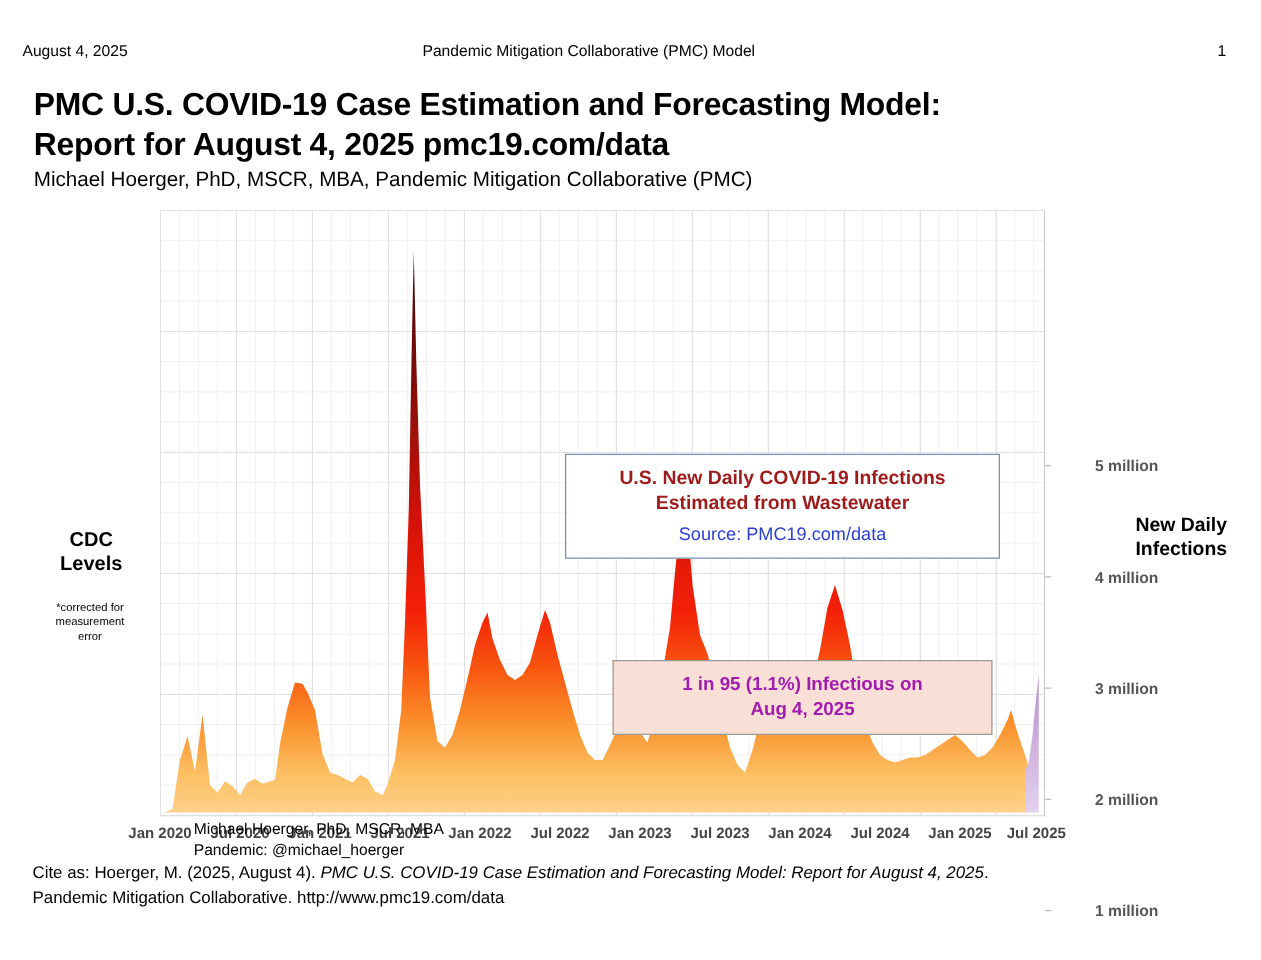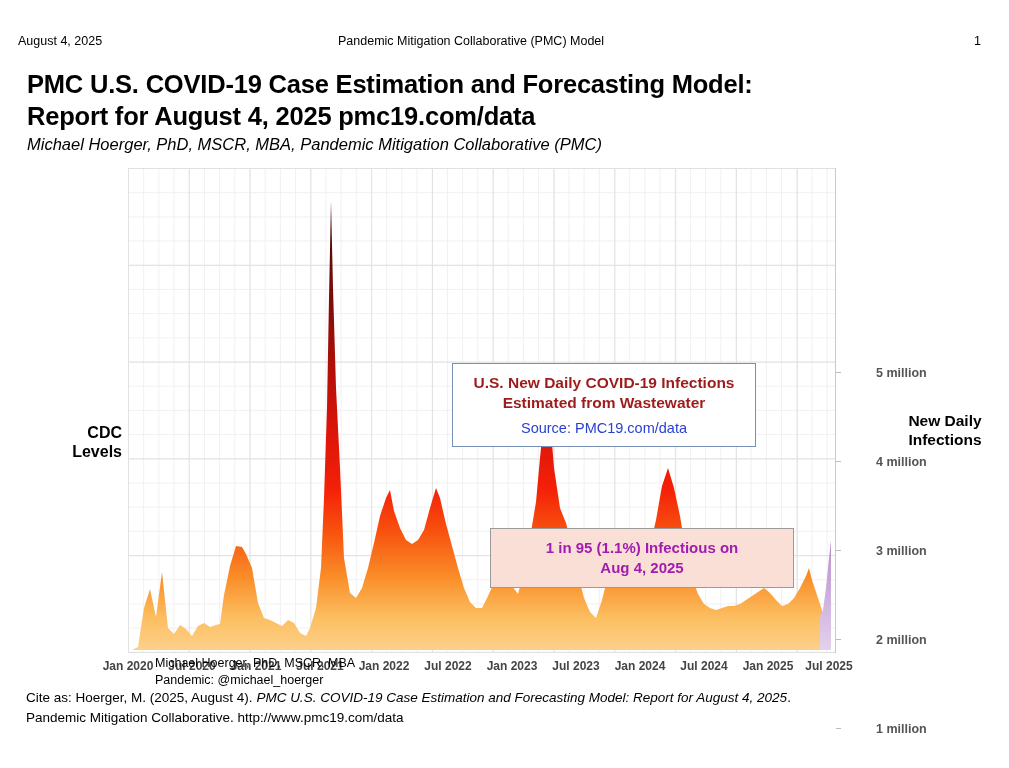--- a/index.html
+++ b/index.html
@@ -40,21 +40,20 @@
   .doc-title {
     font-size: 25.5px;
     font-weight: bold;
     line-height: 1.26;
     letter-spacing: -0.2px;
     margin: 0;
     color: #000;
   }
   .doc-subtitle {
     font-size: 16.5px;
-    font-style: italic;
     margin: 3px 0 0 0;
     color: #000;
   }
 
   
   .figure {
     position: absolute;
     top: 168px;
     left: 0;
     width: 1009px;
@@ -135,21 +134,21 @@
     white-space: nowrap;
     transform: translateX(-50%);
   }
 
   
   .axis-title-left {
     position: absolute;
     left: 24px;
     top: 256px;
     width: 98px;
-    text-align: right;
+    text-align: center;
     font-size: 16px;
     font-weight: bold;
     line-height: 1.18;
     color: #000;
   }
   .axis-note-left {
     position: absolute;
     left: 22px;
     top: 313px;
     width: 100px;
@@ -168,21 +167,21 @@
     font-weight: bold;
     line-height: 1.2;
     color: #000;
   }
 
   
   .callout-title {
     position: absolute;
     left: 452px;
     top: 195px;
-    width: 304px;
+    width: 348px;
     padding: 9px 6px 10px 6px;
     box-sizing: border-box;
     background: #ffffff;
     border: 1px solid #7590b4;
     text-align: center;
   }
   .callout-title .ct-main {
     font-size: 15.5px;
     font-weight: bold;
     color: #9e1b1b;
@@ -323,20 +322,25 @@
   <div class="xtick" style="left:576px;">Jul 2023</div>
   <div class="xtick" style="left:640px;">Jan 2024</div>
   <div class="xtick" style="left:704px;">Jul 2024</div>
   <div class="xtick" style="left:768px;">Jan 2025</div>
   <div class="xtick" style="left:829px;">Jul 2025</div>
 
   <div class="axis-title-left">
     <span>CDC</span><br>
     <span>Levels</span>
   </div>
+  <div class="axis-note-left">
+    <span>*corrected for</span><br>
+    <span>measurement</span><br>
+    <span>error</span>
+  </div>
   <div class="axis-title-right">
     <span>New Daily</span><br>
     <span>Infections</span>
   </div>
 
   <div class="callout-title">
     <div class="ct-main">
       <span>U.S. New Daily COVID-19 Infections</span><br>
       <span>Estimated from Wastewater</span>
     </div>

